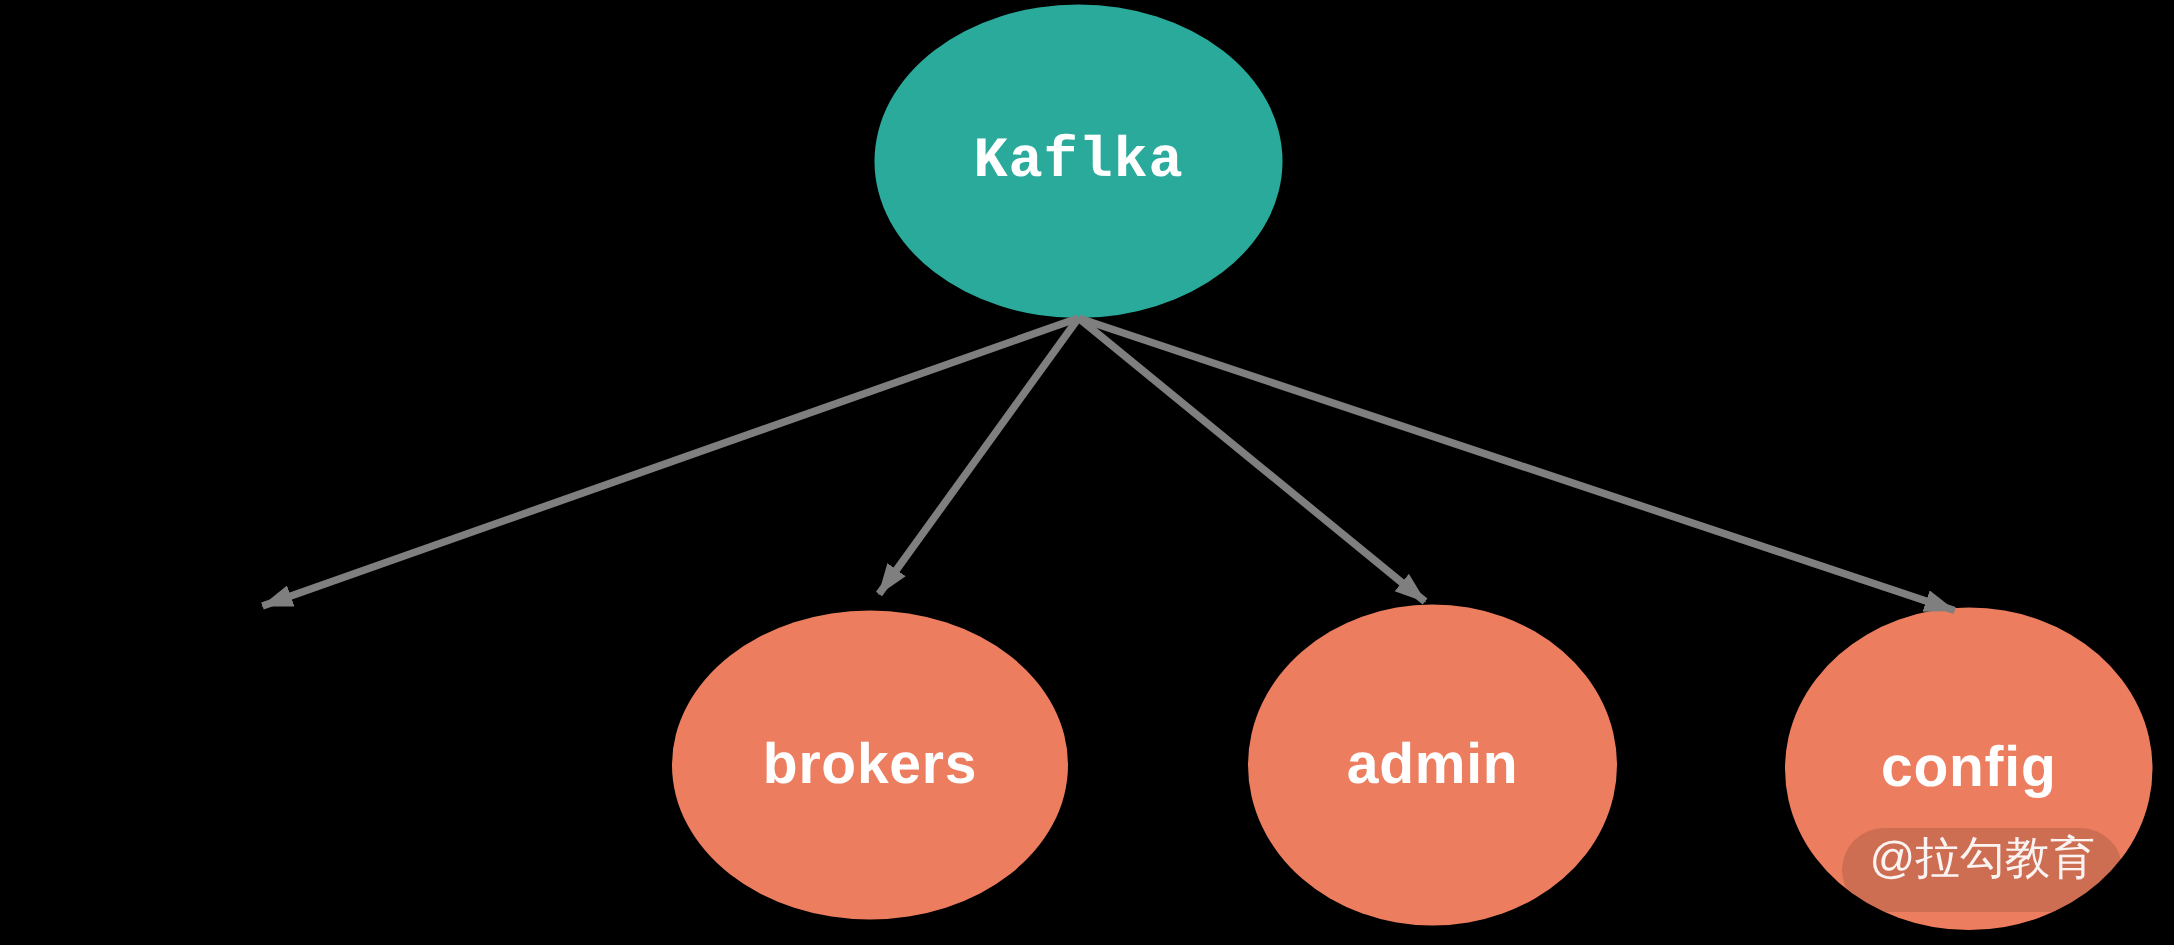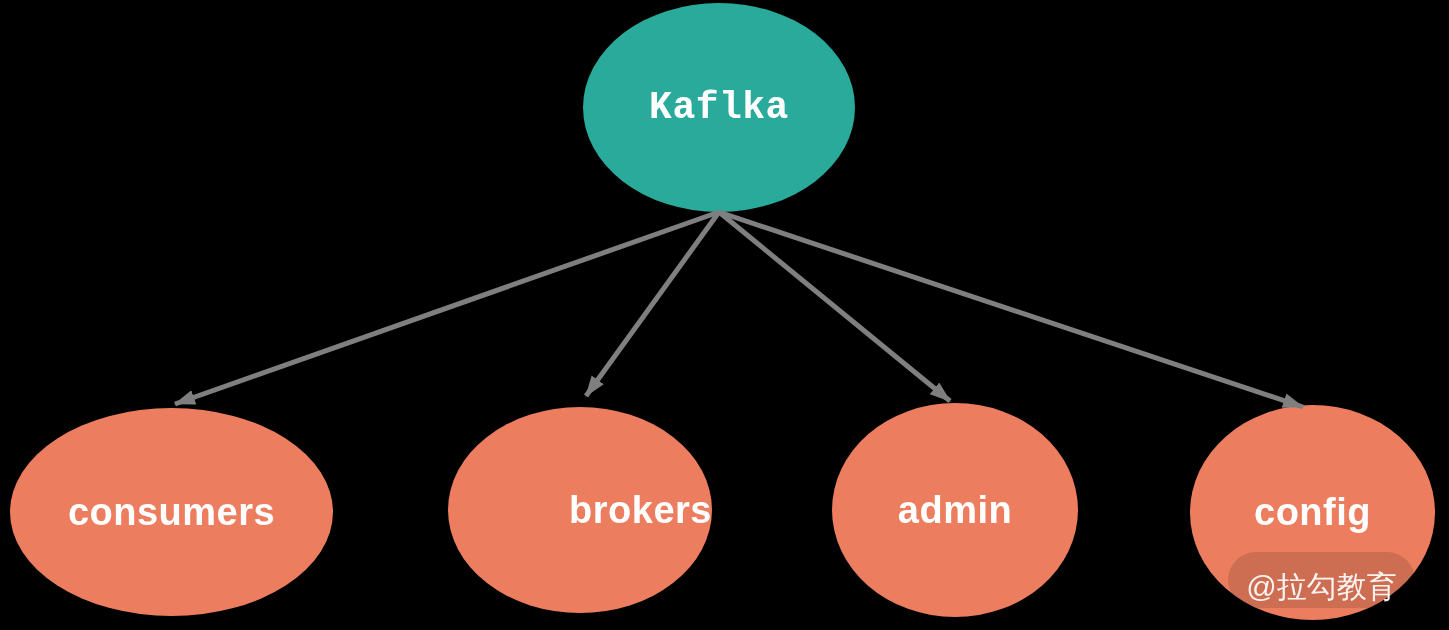--- a/index.html
+++ b/index.html
@@ -25,21 +25,21 @@
     font-weight: 700;
     font-size: 38px;
     letter-spacing: 0.5px;
     user-select: none;
   }
   .node.root  { background: var(--root-fill, #2aaa9b); }
   .node.child { background: var(--child-fill, #ec7e5f); }
 
   .node.kafka     { left: 583px;  top: 3px;   width: 272px; height: 209px; font-family: Liberation Mono, monospace; }
   .node.consumers { left: 10px;   top: 408px; width: 323px; height: 208px; }
-  .node.brokers   { left: 448px;  top: 407px; width: 264px; height: 206px; justify-content: flex-end; }
+  .node.brokers   { left: 448px;  top: 407px; width: 264px; height: 206px; }
   .node.admin     { left: 832px;  top: 403px; width: 246px; height: 214px; }
   .node.config    { left: 1190px; top: 405px; width: 245px; height: 215px; }
 
   #arrows {
     position: absolute;
     left: 0; top: 0;
     width: 1449px;
     height: 630px;
     pointer-events: none;
   }
@@ -52,39 +52,36 @@
   .watermark {
     position: absolute;
     left: 1228px;
     top: 552px;
     width: 187px;
     height: 56px;
     border-radius: 28px;
     background: var(--watermark-pill, rgba(0,0,0,0.13));
     color: var(--watermark-text, rgba(255,255,255,0.92));
     display: flex;
-    align-items: flex-end;
+    align-items: flex-start;
     justify-content: center;
     font-size: 30px;
     font-weight: 400;
     user-select: none;
   }
 </style>
 </head>
 <body>
 
 <div id="canvas">
 
   <div class="node root kafka">
     <span>Kaflka</span>
   </div>
 
-  <div class="node child consumers">
-    <span>consumers</span>
-  </div>
 
   <div class="node child brokers">
     <span>brokers</span>
   </div>
 
   <div class="node child admin">
     <span>admin</span>
   </div>
 
   <div class="node child config">

